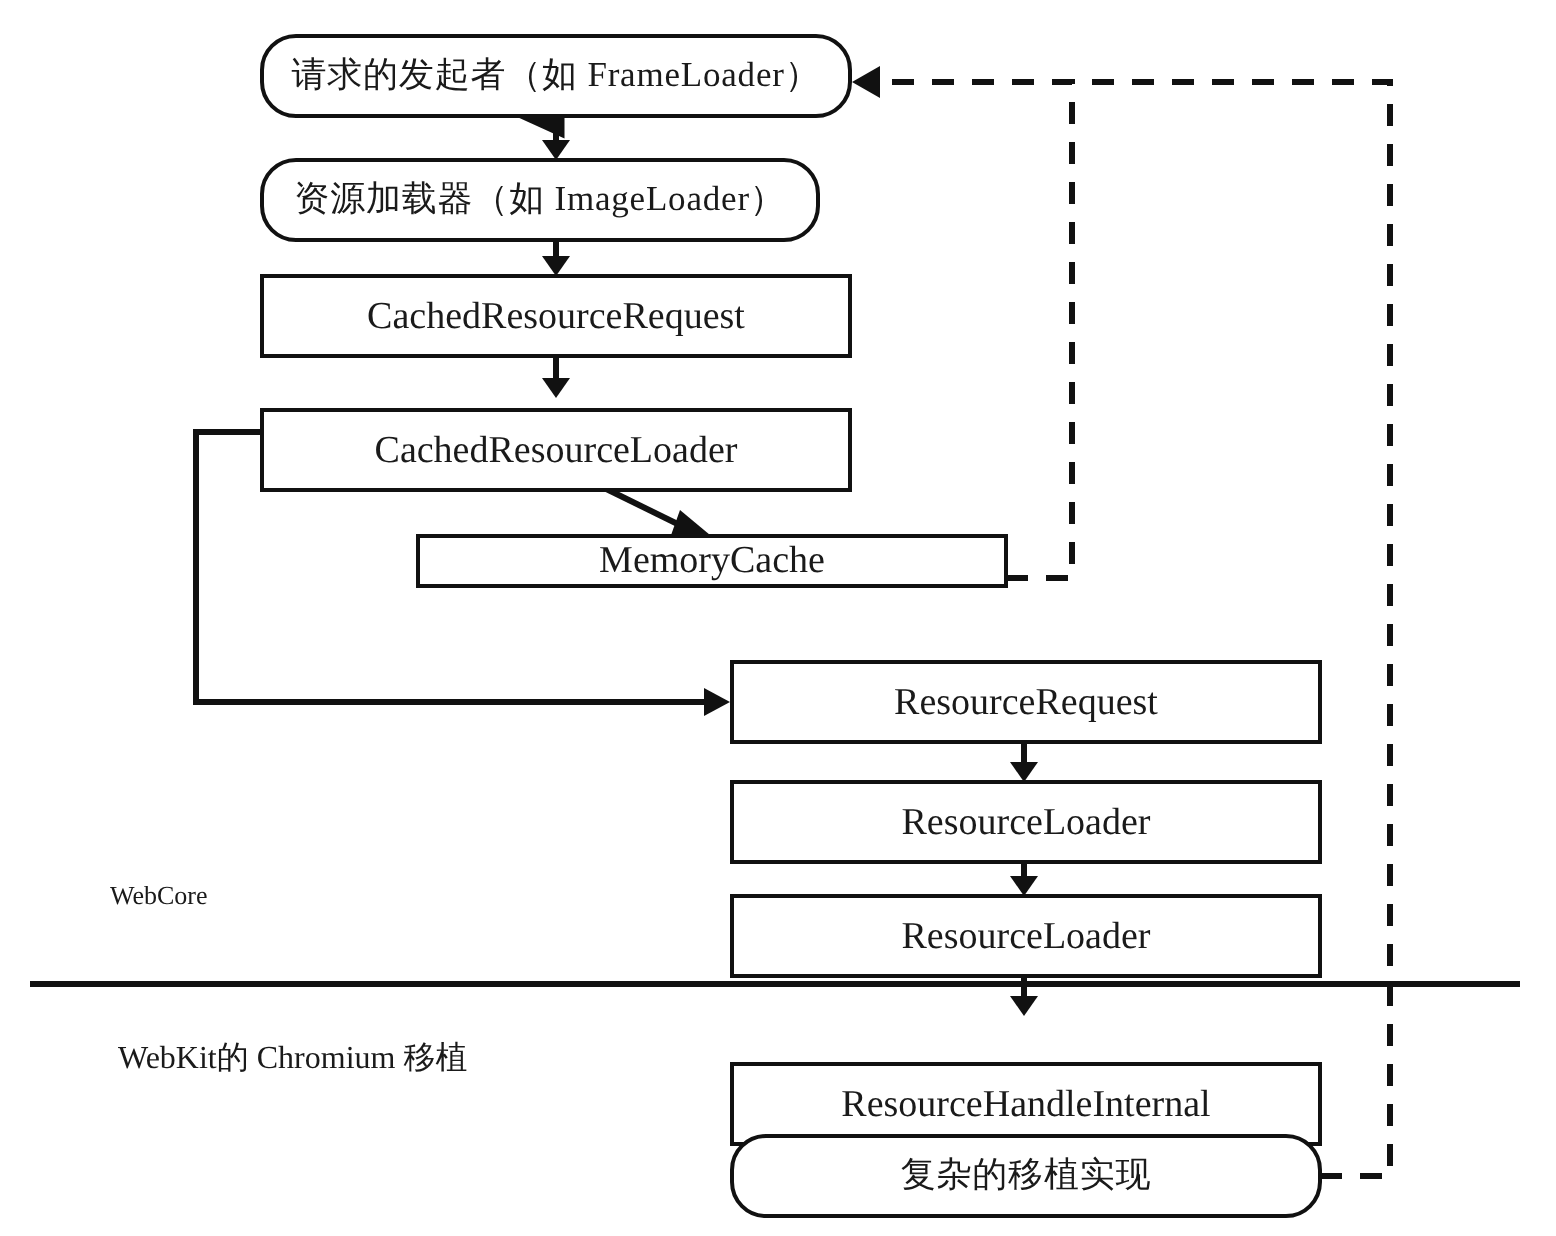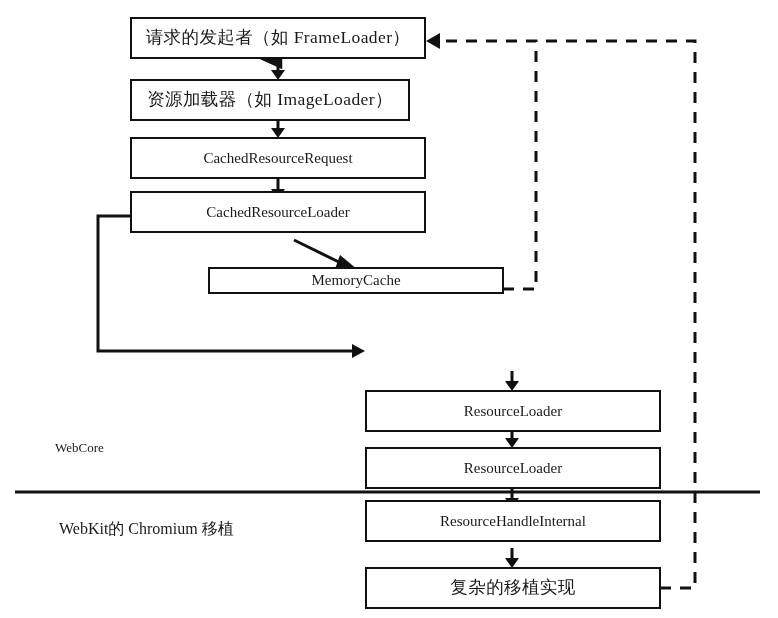--- a/index.html
+++ b/index.html
@@ -23,28 +23,29 @@
   }
   .node {
     position: absolute;
     box-sizing: border-box;
     border: 2px solid #111111;
     background: #ffffff;
     display: flex;
     align-items: center;
     justify-content: center;
     color: #1a1a1a;
-    font-size: 15px;
+    font-size: 19px;
     line-height: 1;
     white-space: nowrap;
     z-index: 3;
   }
   .node.cjk {
     font-size: 17.5px;
     letter-spacing: 0.4px;
+    border-radius: 18px;
   }
   .zone-label {
     position: absolute;
     color: #1a1a1a;
     font-size: 13px;
     white-space: nowrap;
     z-index: 2;
   }
 </style>
 </head>
@@ -110,38 +111,41 @@
   </div>
 
   <div class="node cjk" style="left:130px; top:79px; width:280px; height:42px;">
     <span>资源加载器（如 ImageLoader）</span>
   </div>
 
   <div class="node" style="left:130px; top:137px; width:296px; height:42px;">
     <span>CachedResourceRequest</span>
   </div>
 
-  <div class="node" style="left:130px; top:191px; width:296px; height:42px;">
+  <div class="node" style="left:130px; top:204px; width:296px; height:42px;">
     <span>CachedResourceLoader</span>
   </div>
 
   <div class="node" style="left:208px; top:267px; width:296px; height:27px;">
     <span>MemoryCache</span>
   </div>
 
+  <div class="node" style="left:365px; top:330px; width:296px; height:42px;">
+    <span>ResourceRequest</span>
+  </div>
 
   <div class="node" style="left:365px; top:390px; width:296px; height:42px;">
     <span>ResourceLoader</span>
   </div>
 
   <div class="node" style="left:365px; top:447px; width:296px; height:42px;">
     <span>ResourceLoader</span>
   </div>
 
-  <div class="node" style="left:365px; top:500px; width:296px; height:42px;">
+  <div class="node" style="left:365px; top:531px; width:296px; height:42px;">
     <span>ResourceHandleInternal</span>
   </div>
 
   <div class="node cjk" style="left:365px; top:567px; width:296px; height:42px;">
     <span>复杂的移植实现</span>
   </div>
 
 </div>
 
 </body></html>

